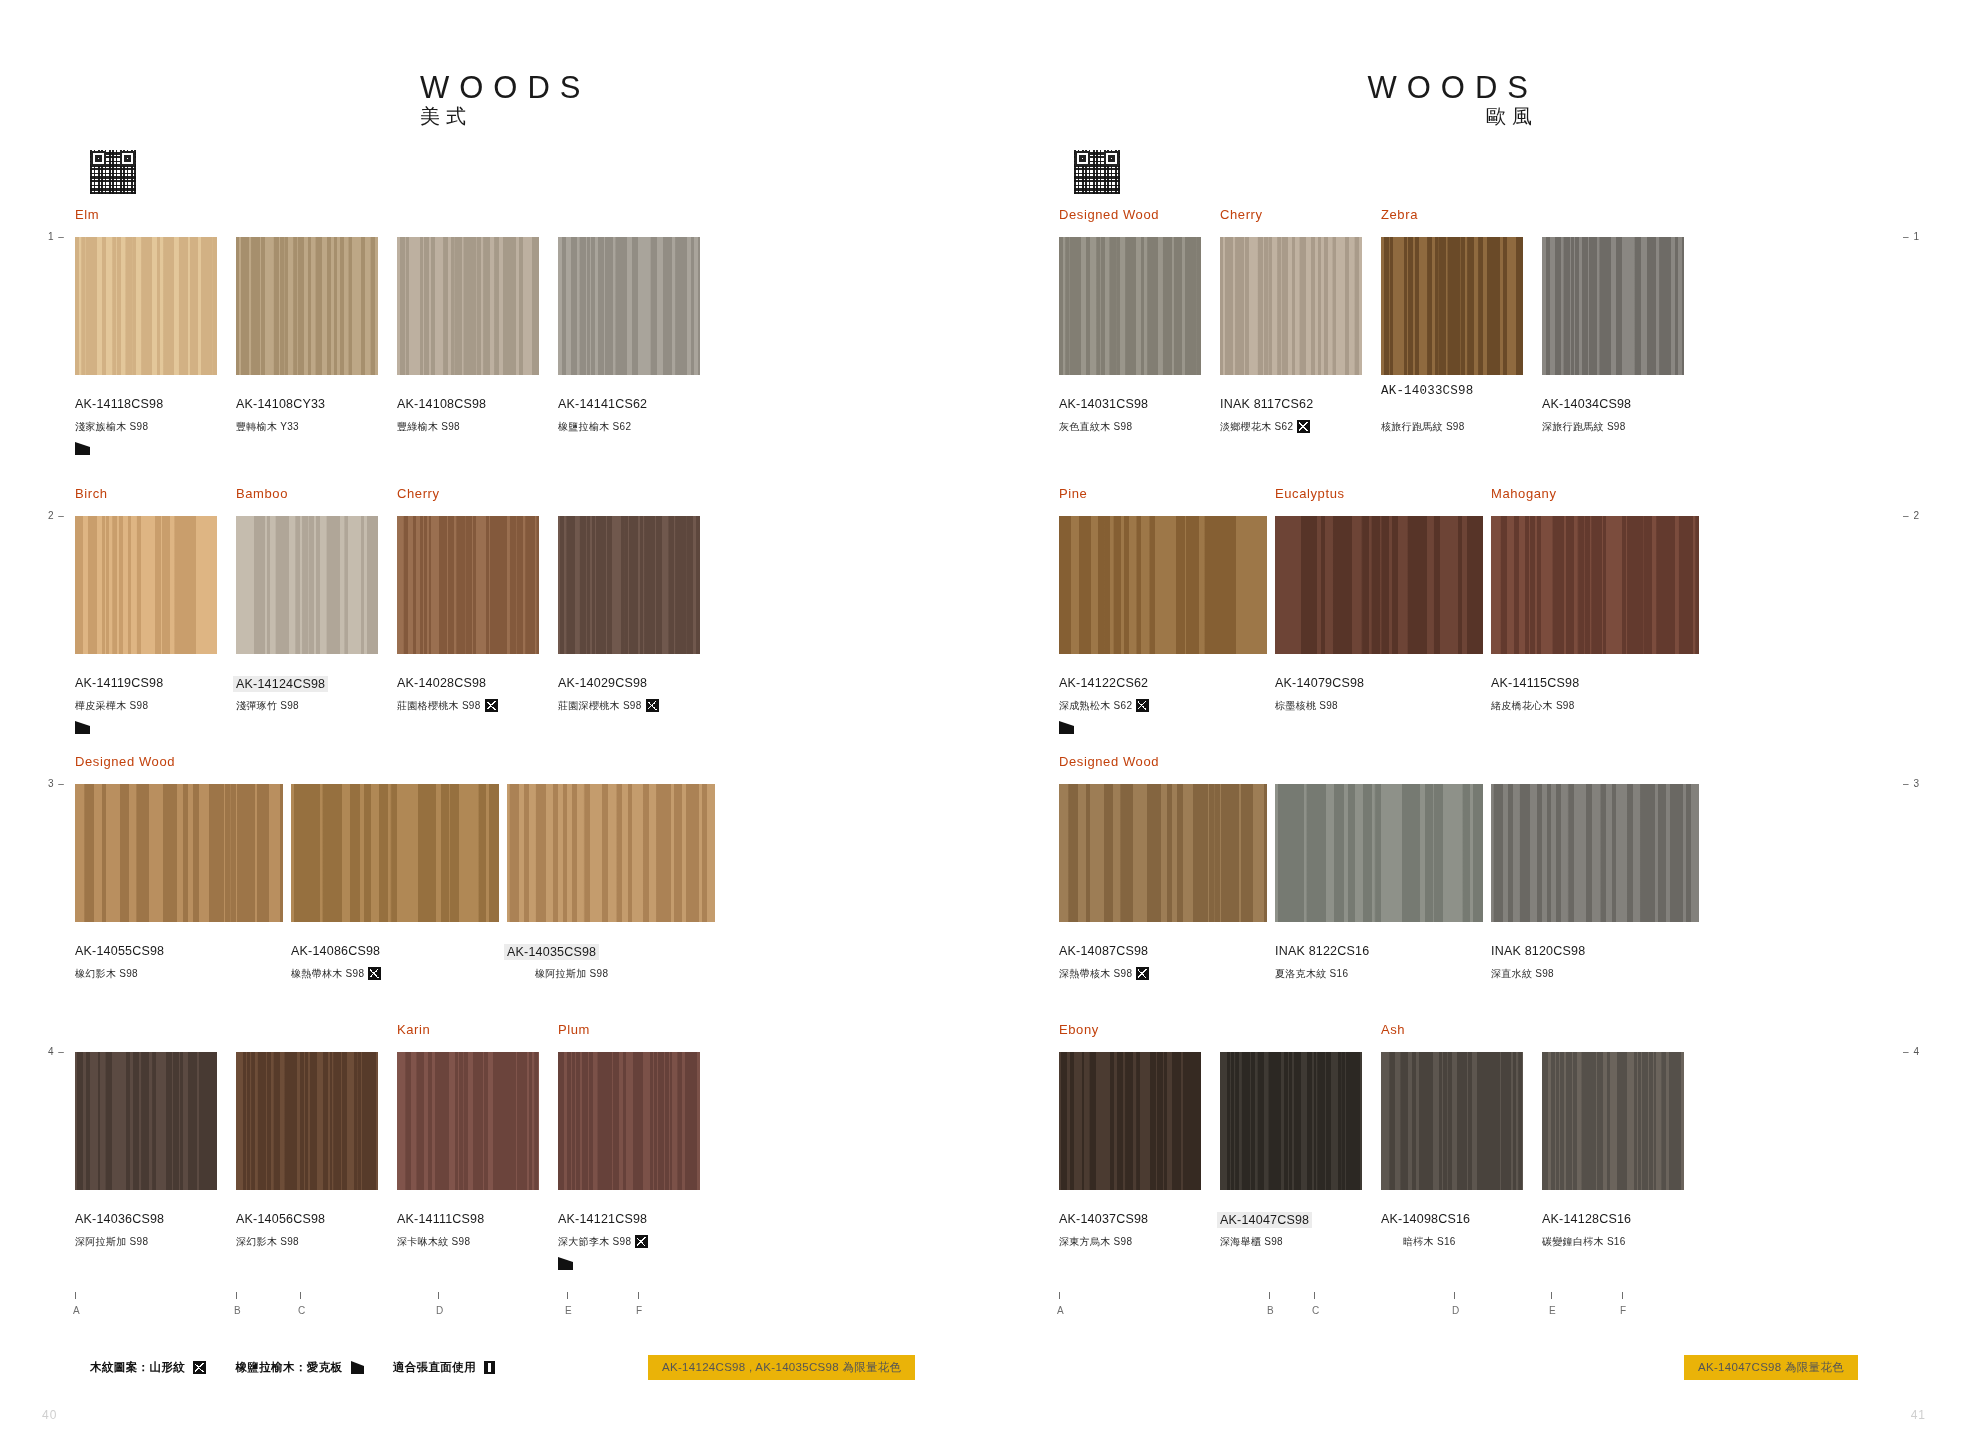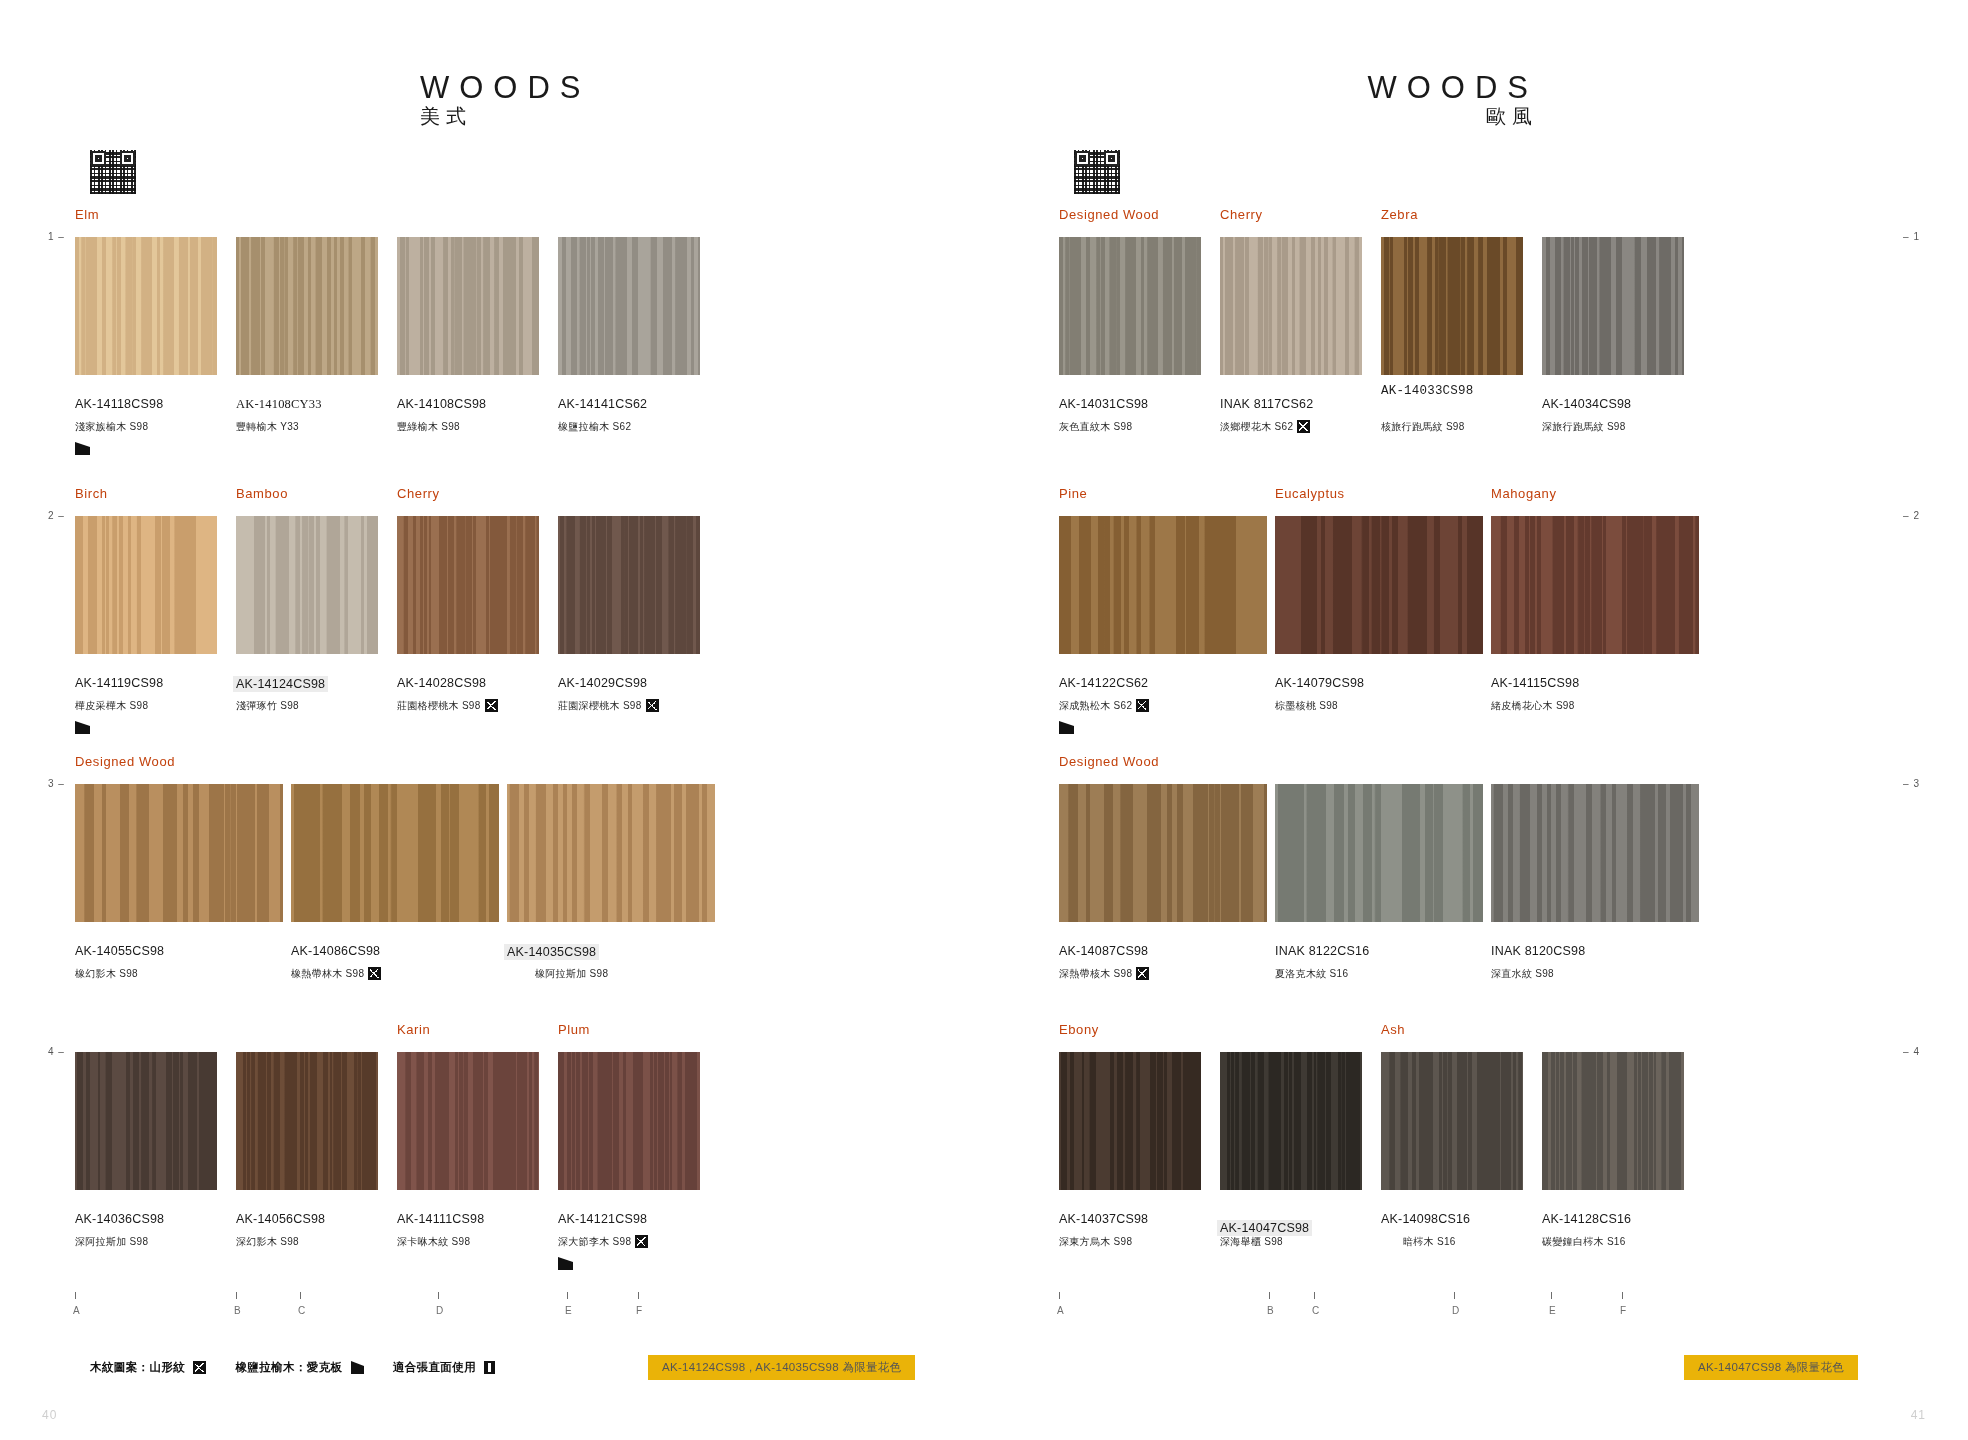--- a/index.html
+++ b/index.html
@@ -145,21 +145,21 @@
         <div class="group-name" style="left: 75px; top: 207px;">Elm</div>
         <div class="swatch" style="left: 75px; top: 237px; width: 142px; height: 138px;">
           <div class="grain" style="background: linear-gradient(90deg, rgb(210, 177, 132) 0%, rgb(210, 177, 132) 2.61%, rgb(227, 199, 154) 1.56%, rgb(227, 199, 154) 2.43%, rgb(227, 199, 154) 3.13%, rgb(227, 199, 154) 4.26%, rgb(210, 177, 132) 4.69%, rgb(210, 177, 132) 6.9%, rgb(227, 199, 154) 6.25%, rgb(227, 199, 154) 6.88%, rgb(210, 177, 132) 7.81%, rgb(210, 177, 132) 10.23%, rgb(210, 177, 132) 9.38%, rgb(210, 177, 132) 12.67%, rgb(227, 199, 154) 10.94%, rgb(227, 199, 154) 12.25%, rgb(210, 177, 132) 12.5%, rgb(210, 177, 132) 15.66%, rgb(227, 199, 154) 14.06%, rgb(227, 199, 154) 15.47%, rgb(227, 199, 154) 15.63%, rgb(227, 199, 154) 16.91%, rgb(227, 199, 154) 17.19%, rgb(227, 199, 154) 18.89%, rgb(210, 177, 132) 18.75%, rgb(210, 177, 132) 22.07%, rgb(227, 199, 154) 20.31%, rgb(227, 199, 154) 22.04%, rgb(227, 199, 154) 21.88%, rgb(227, 199, 154) 23.91%, rgb(227, 199, 154) 23.44%, rgb(227, 199, 154) 25.25%, rgb(227, 199, 154) 25%, rgb(227, 199, 154) 25.99%, rgb(210, 177, 132) 26.56%, rgb(210, 177, 132) 29.08%, rgb(227, 199, 154) 28.13%, rgb(227, 199, 154) 28.96%, rgb(210, 177, 132) 29.69%, rgb(210, 177, 132) 32.74%, rgb(227, 199, 154) 31.25%, rgb(227, 199, 154) 32.76%, rgb(227, 199, 154) 32.81%, rgb(227, 199, 154) 34.38%, rgb(227, 199, 154) 34.38%, rgb(227, 199, 154) 35.04%, rgb(210, 177, 132) 35.94%, rgb(210, 177, 132) 38.93%, rgb(210, 177, 132) 37.5%, rgb(210, 177, 132) 39.87%, rgb(227, 199, 154) 39.06%, rgb(227, 199, 154) 39.67%, rgb(210, 177, 132) 40.63%, rgb(210, 177, 132) 43.15%, rgb(227, 199, 154) 42.19%, rgb(227, 199, 154) 43.8%, rgb(227, 199, 154) 43.75%, rgb(227, 199, 154) 45%, rgb(227, 199, 154) 45.31%, rgb(227, 199, 154) 46.58%, rgb(210, 177, 132) 46.88%, rgb(210, 177, 132) 50.13%, rgb(227, 199, 154) 48.44%, rgb(227, 199, 154) 49.39%, rgb(210, 177, 132) 50%, rgb(210, 177, 132) 53.19%, rgb(210, 177, 132) 51.56%, rgb(210, 177, 132) 54.44%, rgb(227, 199, 154) 53.13%, rgb(227, 199, 154) 54%, rgb(227, 199, 154) 54.69%, rgb(227, 199, 154) 55.76%, rgb(227, 199, 154) 56.25%, rgb(227, 199, 154) 57.88%, rgb(210, 177, 132) 57.81%, rgb(210, 177, 132) 60.01%, rgb(227, 199, 154) 59.38%, rgb(227, 199, 154) 61.03%, rgb(227, 199, 154) 60.94%, rgb(227, 199, 154) 61.63%, rgb(210, 177, 132) 62.5%, rgb(210, 177, 132) 65.77%, rgb(210, 177, 132) 64.06%, rgb(210, 177, 132) 67.39%, rgb(227, 199, 154) 65.63%, rgb(227, 199, 154) 66.85%, rgb(210, 177, 132) 67.19%, rgb(210, 177, 132) 69.67%, rgb(227, 199, 154) 68.75%, rgb(227, 199, 154) 70.4%, rgb(227, 199, 154) 70.31%, rgb(227, 199, 154) 71.9%, rgb(227, 199, 154) 71.88%, rgb(227, 199, 154) 72.85%, rgb(210, 177, 132) 73.44%, rgb(210, 177, 132) 76.83%, rgb(210, 177, 132) 75%, rgb(210, 177, 132) 77.96%, rgb(210, 177, 132) 76.56%, rgb(210, 177, 132) 79.3%, rgb(227, 199, 154) 78.13%, rgb(227, 199, 154) 79.44%, rgb(227, 199, 154) 79.69%, rgb(227, 199, 154) 80.6%, rgb(210, 177, 132) 81.25%, rgb(210, 177, 132) 84.58%, rgb(210, 177, 132) 82.81%, rgb(210, 177, 132) 85%, rgb(210, 177, 132) 84.38%, rgb(210, 177, 132) 86.57%, rgb(227, 199, 154) 85.94%, rgb(227, 199, 154) 87.04%, rgb(227, 199, 154) 87.5%, rgb(227, 199, 154) 89.07%, rgb(210, 177, 132) 89.06%, rgb(210, 177, 132) 91.44%, rgb(210, 177, 132) 90.63%, rgb(210, 177, 132) 93.47%, rgb(227, 199, 154) 92.19%, rgb(227, 199, 154) 92.82%, rgb(210, 177, 132) 93.75%, rgb(210, 177, 132) 96.39%, rgb(227, 199, 154) 95.31%, rgb(227, 199, 154) 96.63%, rgb(210, 177, 132) 96.88%, rgb(210, 177, 132) 100.23%, rgb(227, 199, 154) 98.44%, rgb(227, 199, 154) 99.77%);"></div>
         </div>
         <div class="code" style="left: 75px; top: 397px;">AK-14118CS98</div>
         <div class="cn" style="left: 75px; top: 420px;">淺家族榆木 S98</div>
         <div class="badge-block" style="left: 75px; top: 442px;"></div>
         <div class="swatch" style="left: 236px; top: 237px; width: 142px; height: 138px;">
           <div class="grain" style="background: linear-gradient(90deg, rgb(166, 143, 109) 0%, rgb(166, 143, 109) 2.24%, rgb(189, 167, 134) 1.56%, rgb(189, 167, 134) 3.39%, rgb(166, 143, 109) 3.13%, rgb(166, 143, 109) 6.49%, rgb(166, 143, 109) 4.69%, rgb(166, 143, 109) 7.75%, rgb(166, 143, 109) 6.25%, rgb(166, 143, 109) 9.18%, rgb(189, 167, 134) 7.81%, rgb(189, 167, 134) 9.89%, rgb(189, 167, 134) 9.38%, rgb(189, 167, 134) 10.45%, rgb(166, 143, 109) 10.94%, rgb(166, 143, 109) 13.49%, rgb(166, 143, 109) 12.5%, rgb(166, 143, 109) 15%, rgb(166, 143, 109) 14.06%, rgb(166, 143, 109) 17.11%, rgb(189, 167, 134) 15.63%, rgb(189, 167, 134) 17.47%, rgb(166, 143, 109) 17.19%, rgb(166, 143, 109) 20.18%, rgb(189, 167, 134) 18.75%, rgb(189, 167, 134) 20.5%, rgb(189, 167, 134) 20.31%, rgb(189, 167, 134) 22.31%, rgb(189, 167, 134) 21.88%, rgb(189, 167, 134) 23.8%, rgb(189, 167, 134) 23.44%, rgb(189, 167, 134) 24.58%, rgb(189, 167, 134) 25%, rgb(189, 167, 134) 26.37%, rgb(166, 143, 109) 26.56%, rgb(166, 143, 109) 29.82%, rgb(166, 143, 109) 28.13%, rgb(166, 143, 109) 30.52%, rgb(189, 167, 134) 29.69%, rgb(189, 167, 134) 30.8%, rgb(166, 143, 109) 31.25%, rgb(166, 143, 109) 33.81%, rgb(189, 167, 134) 32.81%, rgb(189, 167, 134) 33.89%, rgb(166, 143, 109) 34.38%, rgb(166, 143, 109) 36.79%, rgb(189, 167, 134) 35.94%, rgb(189, 167, 134) 36.94%, rgb(189, 167, 134) 37.5%, rgb(189, 167, 134) 38.65%, rgb(189, 167, 134) 39.06%, rgb(189, 167, 134) 39.89%, rgb(166, 143, 109) 40.63%, rgb(166, 143, 109) 43.18%, rgb(189, 167, 134) 42.19%, rgb(189, 167, 134) 43.18%, rgb(166, 143, 109) 43.75%, rgb(166, 143, 109) 46.87%, rgb(166, 143, 109) 45.31%, rgb(166, 143, 109) 48.09%, rgb(189, 167, 134) 46.88%, rgb(189, 167, 134) 48.63%, rgb(189, 167, 134) 48.44%, rgb(189, 167, 134) 50.5%, rgb(166, 143, 109) 50%, rgb(166, 143, 109) 52.83%, rgb(189, 167, 134) 51.56%, rgb(189, 167, 134) 53.37%, rgb(189, 167, 134) 53.13%, rgb(189, 167, 134) 54.75%, rgb(189, 167, 134) 54.69%, rgb(189, 167, 134) 55.78%, rgb(166, 143, 109) 56.25%, rgb(166, 143, 109) 58.57%, rgb(166, 143, 109) 57.81%, rgb(166, 143, 109) 60.78%, rgb(189, 167, 134) 59.38%, rgb(189, 167, 134) 60.9%, rgb(189, 167, 134) 60.94%, rgb(189, 167, 134) 62.6%, rgb(189, 167, 134) 62.5%, rgb(189, 167, 134) 64.16%, rgb(166, 143, 109) 64.06%, rgb(166, 143, 109) 66.56%, rgb(189, 167, 134) 65.63%, rgb(189, 167, 134) 66.62%, rgb(189, 167, 134) 67.19%, rgb(189, 167, 134) 68.86%, rgb(166, 143, 109) 68.75%, rgb(166, 143, 109) 71.12%, rgb(189, 167, 134) 70.31%, rgb(189, 167, 134) 71.81%, rgb(189, 167, 134) 71.88%, rgb(189, 167, 134) 73.23%, rgb(166, 143, 109) 73.44%, rgb(166, 143, 109) 75.76%, rgb(189, 167, 134) 75%, rgb(189, 167, 134) 76.52%, rgb(189, 167, 134) 76.56%, rgb(189, 167, 134) 78.46%, rgb(189, 167, 134) 78.13%, rgb(189, 167, 134) 78.83%, rgb(166, 143, 109) 79.69%, rgb(166, 143, 109) 81.92%, rgb(189, 167, 134) 81.25%, rgb(189, 167, 134) 82.9%, rgb(189, 167, 134) 82.81%, rgb(189, 167, 134) 84.31%, rgb(189, 167, 134) 84.38%, rgb(189, 167, 134) 86.39%, rgb(189, 167, 134) 85.94%, rgb(189, 167, 134) 87.73%, rgb(166, 143, 109) 87.5%, rgb(166, 143, 109) 90.56%, rgb(189, 167, 134) 89.06%, rgb(189, 167, 134) 91.08%, rgb(189, 167, 134) 90.63%, rgb(189, 167, 134) 91.3%, rgb(189, 167, 134) 92.19%, rgb(189, 167, 134) 93.14%, rgb(189, 167, 134) 93.75%, rgb(189, 167, 134) 94.36%, rgb(166, 143, 109) 95.31%, rgb(166, 143, 109) 97.59%, rgb(189, 167, 134) 96.88%, rgb(189, 167, 134) 98.84%, rgb(189, 167, 134) 98.44%, rgb(189, 167, 134) 100.21%);"></div>
         </div>
-        <div class="code" style="left: 236px; top: 397px; font-family: Liberation Serif, serif;">AK-14108CY33</div>
+        <div class="code" style="left: 236px; top: 397px;">AK-14108CY33</div>
         <div class="cn" style="left: 236px; top: 420px;">豐轉榆木 Y33</div>
         <div class="swatch" style="left: 397px; top: 237px; width: 142px; height: 138px;">
           <div class="grain" style="background: linear-gradient(90deg, rgb(189, 176, 160) 0%, rgb(189, 176, 160) 1.87%, rgb(166, 154, 137) 1.56%, rgb(166, 154, 137) 4.35%, rgb(166, 154, 137) 3.13%, rgb(166, 154, 137) 5.92%, rgb(189, 176, 160) 4.69%, rgb(189, 176, 160) 5.79%, rgb(166, 154, 137) 6.25%, rgb(166, 154, 137) 8.68%, rgb(189, 176, 160) 7.81%, rgb(189, 176, 160) 9.55%, rgb(189, 176, 160) 9.38%, rgb(189, 176, 160) 11.03%, rgb(189, 176, 160) 10.94%, rgb(189, 176, 160) 11.92%, rgb(189, 176, 160) 12.5%, rgb(189, 176, 160) 14.35%, rgb(189, 176, 160) 14.06%, rgb(189, 176, 160) 15.95%, rgb(166, 154, 137) 15.63%, rgb(166, 154, 137) 18.04%, rgb(189, 176, 160) 17.19%, rgb(189, 176, 160) 18.67%, rgb(166, 154, 137) 18.75%, rgb(166, 154, 137) 21.72%, rgb(166, 154, 137) 20.31%, rgb(166, 154, 137) 22.59%, rgb(189, 176, 160) 21.88%, rgb(189, 176, 160) 23.68%, rgb(166, 154, 137) 23.44%, rgb(166, 154, 137) 26.71%, rgb(189, 176, 160) 25%, rgb(189, 176, 160) 26.74%, rgb(189, 176, 160) 26.56%, rgb(189, 176, 160) 27.76%, rgb(189, 176, 160) 28.13%, rgb(189, 176, 160) 29.28%, rgb(189, 176, 160) 29.69%, rgb(189, 176, 160) 31.67%, rgb(189, 176, 160) 31.25%, rgb(189, 176, 160) 32.06%, rgb(166, 154, 137) 32.81%, rgb(166, 154, 137) 36.2%, rgb(189, 176, 160) 34.38%, rgb(189, 176, 160) 35.73%, rgb(189, 176, 160) 35.94%, rgb(189, 176, 160) 37.75%, rgb(166, 154, 137) 37.5%, rgb(166, 154, 137) 40.23%, rgb(189, 176, 160) 39.06%, rgb(189, 176, 160) 40.1%, rgb(166, 154, 137) 40.63%, rgb(166, 154, 137) 43.21%, rgb(166, 154, 137) 42.19%, rgb(166, 154, 137) 45.35%, rgb(166, 154, 137) 43.75%, rgb(166, 154, 137) 45.94%, rgb(189, 176, 160) 45.31%, rgb(189, 176, 160) 46.79%, rgb(166, 154, 137) 46.88%, rgb(166, 154, 137) 49.92%, rgb(166, 154, 137) 48.44%, rgb(166, 154, 137) 51.62%, rgb(166, 154, 137) 50%, rgb(166, 154, 137) 52.47%, rgb(189, 176, 160) 51.56%, rgb(189, 176, 160) 52.3%, rgb(166, 154, 137) 53.13%, rgb(166, 154, 137) 55.5%, rgb(189, 176, 160) 54.69%, rgb(189, 176, 160) 55.81%, rgb(166, 154, 137) 56.25%, rgb(166, 154, 137) 59.26%, rgb(189, 176, 160) 57.81%, rgb(189, 176, 160) 58.76%, rgb(189, 176, 160) 59.38%, rgb(189, 176, 160) 60.77%, rgb(166, 154, 137) 60.94%, rgb(166, 154, 137) 63.57%, rgb(166, 154, 137) 62.5%, rgb(166, 154, 137) 65.35%, rgb(189, 176, 160) 64.06%, rgb(189, 176, 160) 65.73%, rgb(189, 176, 160) 65.63%, rgb(189, 176, 160) 66.4%, rgb(189, 176, 160) 67.19%, rgb(189, 176, 160) 68.05%, rgb(166, 154, 137) 68.75%, rgb(166, 154, 137) 71.84%, rgb(189, 176, 160) 70.31%, rgb(189, 176, 160) 71.71%, rgb(189, 176, 160) 71.88%, rgb(189, 176, 160) 73.62%, rgb(189, 176, 160) 73.44%, rgb(189, 176, 160) 74.69%, rgb(166, 154, 137) 75%, rgb(166, 154, 137) 77.87%, rgb(189, 176, 160) 76.56%, rgb(189, 176, 160) 77.62%, rgb(166, 154, 137) 78.13%, rgb(166, 154, 137) 81.02%, rgb(189, 176, 160) 79.69%, rgb(189, 176, 160) 80.45%, rgb(166, 154, 137) 81.25%, rgb(166, 154, 137) 84.03%, rgb(189, 176, 160) 82.81%, rgb(189, 176, 160) 83.62%, rgb(189, 176, 160) 84.38%, rgb(189, 176, 160) 86.21%, rgb(166, 154, 137) 85.94%, rgb(166, 154, 137) 88.41%, rgb(189, 176, 160) 87.5%, rgb(189, 176, 160) 89.25%, rgb(189, 176, 160) 89.06%, rgb(189, 176, 160) 90.72%, rgb(189, 176, 160) 90.63%, rgb(189, 176, 160) 91.93%, rgb(189, 176, 160) 92.19%, rgb(189, 176, 160) 93.46%, rgb(189, 176, 160) 93.75%, rgb(189, 176, 160) 95.14%, rgb(166, 154, 137) 95.31%, rgb(166, 154, 137) 98.56%, rgb(166, 154, 137) 96.88%, rgb(166, 154, 137) 100.24%, rgb(166, 154, 137) 98.44%, rgb(166, 154, 137) 100.64%);"></div>
         </div>
         <div class="code" style="left: 397px; top: 397px;">AK-14108CS98</div>
         <div class="cn" style="left: 397px; top: 420px;">豐綠榆木 S98</div>
         <div class="swatch" style="left: 558px; top: 237px; width: 142px; height: 138px;">
           <div class="grain" style="background: linear-gradient(90deg, rgb(169, 164, 155) 0%, rgb(169, 164, 155) 1.49%, rgb(169, 164, 155) 1.56%, rgb(169, 164, 155) 2.5%, rgb(146, 141, 132) 3.13%, rgb(146, 141, 132) 5.34%, rgb(169, 164, 155) 4.69%, rgb(169, 164, 155) 6.64%, rgb(169, 164, 155) 6.25%, rgb(169, 164, 155) 8.19%, rgb(169, 164, 155) 7.81%, rgb(169, 164, 155) 9.21%, rgb(146, 141, 132) 9.38%, rgb(146, 141, 132) 11.61%, rgb(146, 141, 132) 10.94%, rgb(146, 141, 132) 13.16%, rgb(169, 164, 155) 12.5%, rgb(169, 164, 155) 13.69%, rgb(169, 164, 155) 14.06%, rgb(169, 164, 155) 14.8%, rgb(146, 141, 132) 15.63%, rgb(146, 141, 132) 18.6%, rgb(146, 141, 132) 17.19%, rgb(146, 141, 132) 19.95%, rgb(169, 164, 155) 18.75%, rgb(169, 164, 155) 20.15%, rgb(146, 141, 132) 20.31%, rgb(146, 141, 132) 22.86%, rgb(169, 164, 155) 21.88%, rgb(169, 164, 155) 23.57%, rgb(146, 141, 132) 23.44%, rgb(146, 141, 132) 26.04%, rgb(169, 164, 155) 25%, rgb(169, 164, 155) 27.12%, rgb(169, 164, 155) 26.56%, rgb(169, 164, 155) 28.5%, rgb(146, 141, 132) 28.13%, rgb(146, 141, 132) 30.84%, rgb(146, 141, 132) 29.69%, rgb(146, 141, 132) 32.54%, rgb(169, 164, 155) 31.25%, rgb(169, 164, 155) 33.11%, rgb(146, 141, 132) 32.81%, rgb(146, 141, 132) 35.71%, rgb(146, 141, 132) 34.38%, rgb(146, 141, 132) 37.48%, rgb(146, 141, 132) 35.94%, rgb(146, 141, 132) 38.57%, rgb(169, 164, 155) 37.5%, rgb(169, 164, 155) 39.01%, rgb(169, 164, 155) 39.06%, rgb(169, 164, 155) 40.32%, rgb(146, 141, 132) 40.63%, rgb(146, 141, 132) 43.24%, rgb(146, 141, 132) 42.19%, rgb(146, 141, 132) 44.72%, rgb(169, 164, 155) 43.75%, rgb(169, 164, 155) 45.01%, rgb(146, 141, 132) 45.31%, rgb(146, 141, 132) 48.3%, rgb(169, 164, 155) 46.88%, rgb(169, 164, 155) 48.41%, rgb(169, 164, 155) 48.44%, rgb(169, 164, 155) 49.94%, rgb(169, 164, 155) 50%, rgb(169, 164, 155) 52.11%, rgb(146, 141, 132) 51.56%, rgb(146, 141, 132) 54.03%, rgb(146, 141, 132) 53.13%, rgb(146, 141, 132) 56.26%, rgb(169, 164, 155) 54.69%, rgb(169, 164, 155) 55.83%, rgb(169, 164, 155) 56.25%, rgb(169, 164, 155) 57.15%, rgb(169, 164, 155) 57.81%, rgb(169, 164, 155) 59.53%, rgb(169, 164, 155) 59.38%, rgb(169, 164, 155) 60.64%, rgb(169, 164, 155) 60.94%, rgb(169, 164, 155) 61.75%, rgb(169, 164, 155) 62.5%, rgb(169, 164, 155) 63.74%, rgb(169, 164, 155) 64.06%, rgb(169, 164, 155) 64.89%, rgb(146, 141, 132) 65.63%, rgb(146, 141, 132) 68.98%, rgb(146, 141, 132) 67.19%, rgb(146, 141, 132) 70.04%, rgb(169, 164, 155) 68.75%, rgb(169, 164, 155) 69.76%, rgb(169, 164, 155) 70.31%, rgb(169, 164, 155) 71.62%, rgb(169, 164, 155) 71.88%, rgb(169, 164, 155) 74%, rgb(146, 141, 132) 73.44%, rgb(146, 141, 132) 76.41%, rgb(169, 164, 155) 75%, rgb(169, 164, 155) 76.43%, rgb(146, 141, 132) 76.56%, rgb(146, 141, 132) 79.58%, rgb(146, 141, 132) 78.13%, rgb(146, 141, 132) 80.42%, rgb(169, 164, 155) 79.69%, rgb(169, 164, 155) 81.78%, rgb(169, 164, 155) 81.25%, rgb(169, 164, 155) 82.36%, rgb(146, 141, 132) 82.81%, rgb(146, 141, 132) 85.73%, rgb(169, 164, 155) 84.38%, rgb(169, 164, 155) 86.03%, rgb(146, 141, 132) 85.94%, rgb(146, 141, 132) 89.1%, rgb(146, 141, 132) 87.5%, rgb(146, 141, 132) 90.73%, rgb(169, 164, 155) 89.06%, rgb(169, 164, 155) 90.35%, rgb(169, 164, 155) 90.63%, rgb(169, 164, 155) 92.57%, rgb(169, 164, 155) 92.19%, rgb(169, 164, 155) 93.78%, rgb(146, 141, 132) 93.75%, rgb(146, 141, 132) 95.92%, rgb(169, 164, 155) 95.31%, rgb(169, 164, 155) 96.72%, rgb(169, 164, 155) 96.88%, rgb(169, 164, 155) 98.85%, rgb(146, 141, 132) 98.44%, rgb(146, 141, 132) 101.08%);"></div>
         </div>
         <div class="code" style="left: 558px; top: 397px;">AK-14141CS62</div>
@@ -334,21 +334,21 @@
         <div class="group-name" style="left: 75px; top: 1022px;">Ebony</div>
         <div class="group-name" style="left: 397px; top: 1022px;">Ash</div>
         <div class="swatch" style="left: 75px; top: 1052px; width: 142px; height: 138px;">
           <div class="grain" style="background: linear-gradient(90deg, rgb(75, 59, 49) 0%, rgb(75, 59, 49) 1.36%, rgb(54, 42, 34) 1.56%, rgb(54, 42, 34) 4.41%, rgb(54, 42, 34) 3.13%, rgb(54, 42, 34) 5.71%, rgb(75, 59, 49) 4.69%, rgb(75, 59, 49) 6.54%, rgb(75, 59, 49) 6.25%, rgb(75, 59, 49) 7.8%, rgb(54, 42, 34) 7.81%, rgb(54, 42, 34) 10.54%, rgb(75, 59, 49) 9.38%, rgb(75, 59, 49) 10.16%, rgb(75, 59, 49) 10.94%, rgb(75, 59, 49) 11.88%, rgb(75, 59, 49) 12.5%, rgb(75, 59, 49) 14.6%, rgb(75, 59, 49) 14.06%, rgb(75, 59, 49) 16.18%, rgb(54, 42, 34) 15.63%, rgb(54, 42, 34) 17.82%, rgb(75, 59, 49) 17.19%, rgb(75, 59, 49) 19.03%, rgb(75, 59, 49) 18.75%, rgb(75, 59, 49) 20.18%, rgb(75, 59, 49) 20.31%, rgb(75, 59, 49) 21.19%, rgb(54, 42, 34) 21.88%, rgb(54, 42, 34) 25.02%, rgb(54, 42, 34) 23.44%, rgb(54, 42, 34) 26.11%, rgb(75, 59, 49) 25%, rgb(75, 59, 49) 25.95%, rgb(75, 59, 49) 26.56%, rgb(75, 59, 49) 28.12%, rgb(75, 59, 49) 28.13%, rgb(75, 59, 49) 29.54%, rgb(75, 59, 49) 29.69%, rgb(75, 59, 49) 30.47%, rgb(75, 59, 49) 31.25%, rgb(75, 59, 49) 32.3%, rgb(75, 59, 49) 32.81%, rgb(75, 59, 49) 34.45%, rgb(75, 59, 49) 34.38%, rgb(75, 59, 49) 35.92%, rgb(54, 42, 34) 35.94%, rgb(54, 42, 34) 38.73%, rgb(75, 59, 49) 37.5%, rgb(75, 59, 49) 39.2%, rgb(75, 59, 49) 39.06%, rgb(75, 59, 49) 40.67%, rgb(54, 42, 34) 40.63%, rgb(54, 42, 34) 42.98%, rgb(54, 42, 34) 42.19%, rgb(54, 42, 34) 44.94%, rgb(75, 59, 49) 43.75%, rgb(75, 59, 49) 45.87%, rgb(75, 59, 49) 45.31%, rgb(75, 59, 49) 46.21%, rgb(54, 42, 34) 46.88%, rgb(54, 42, 34) 50.07%, rgb(75, 59, 49) 48.44%, rgb(75, 59, 49) 49.9%, rgb(54, 42, 34) 50%, rgb(54, 42, 34) 52.39%, rgb(75, 59, 49) 51.56%, rgb(75, 59, 49) 52.92%, rgb(75, 59, 49) 53.13%, rgb(75, 59, 49) 53.92%, rgb(54, 42, 34) 54.69%, rgb(54, 42, 34) 57.09%, rgb(75, 59, 49) 56.25%, rgb(75, 59, 49) 57.49%, rgb(75, 59, 49) 57.81%, rgb(75, 59, 49) 59.11%, rgb(75, 59, 49) 59.38%, rgb(75, 59, 49) 61.47%, rgb(75, 59, 49) 60.94%, rgb(75, 59, 49) 62.12%, rgb(75, 59, 49) 62.5%, rgb(75, 59, 49) 63.82%, rgb(54, 42, 34) 64.06%, rgb(54, 42, 34) 66.69%, rgb(54, 42, 34) 65.63%, rgb(54, 42, 34) 68%, rgb(75, 59, 49) 67.19%, rgb(75, 59, 49) 69.22%, rgb(54, 42, 34) 68.75%, rgb(54, 42, 34) 71.14%, rgb(54, 42, 34) 70.31%, rgb(54, 42, 34) 73.47%, rgb(75, 59, 49) 71.88%, rgb(75, 59, 49) 73.68%, rgb(54, 42, 34) 73.44%, rgb(54, 42, 34) 75.96%, rgb(75, 59, 49) 75%, rgb(75, 59, 49) 76.92%, rgb(75, 59, 49) 76.56%, rgb(75, 59, 49) 78.38%, rgb(75, 59, 49) 78.13%, rgb(75, 59, 49) 79.53%, rgb(54, 42, 34) 79.69%, rgb(54, 42, 34) 82.31%, rgb(54, 42, 34) 81.25%, rgb(54, 42, 34) 84.46%, rgb(54, 42, 34) 82.81%, rgb(54, 42, 34) 85.82%, rgb(75, 59, 49) 84.38%, rgb(75, 59, 49) 85.2%, rgb(75, 59, 49) 85.94%, rgb(75, 59, 49) 87.5%, rgb(54, 42, 34) 87.5%, rgb(54, 42, 34) 90.4%, rgb(54, 42, 34) 89.06%, rgb(54, 42, 34) 92.36%, rgb(75, 59, 49) 90.63%, rgb(75, 59, 49) 91.48%, rgb(54, 42, 34) 92.19%, rgb(54, 42, 34) 94.42%, rgb(54, 42, 34) 93.75%, rgb(54, 42, 34) 96.56%, rgb(54, 42, 34) 95.31%, rgb(54, 42, 34) 97.54%, rgb(54, 42, 34) 96.88%, rgb(54, 42, 34) 99.05%, rgb(54, 42, 34) 98.44%, rgb(54, 42, 34) 101.77%);"></div>
         </div>
         <div class="code" style="left: 75px; top: 1212px;">AK-14037CS98</div>
         <div class="cn" style="left: 75px; top: 1235px;">深東方烏木 S98</div>
         <div class="swatch" style="left: 236px; top: 1052px; width: 142px; height: 138px;">
           <div class="grain" style="background: linear-gradient(90deg, rgb(63, 58, 52) 0%, rgb(63, 58, 52) 0.99%, rgb(63, 58, 52) 1.56%, rgb(63, 58, 52) 2.57%, rgb(63, 58, 52) 3.13%, rgb(63, 58, 52) 5.13%, rgb(44, 40, 35) 4.69%, rgb(44, 40, 35) 7.39%, rgb(63, 58, 52) 6.25%, rgb(63, 58, 52) 7.3%, rgb(44, 40, 35) 7.81%, rgb(44, 40, 35) 10.2%, rgb(63, 58, 52) 9.38%, rgb(63, 58, 52) 10.74%, rgb(44, 40, 35) 10.94%, rgb(44, 40, 35) 13.12%, rgb(63, 58, 52) 12.5%, rgb(63, 58, 52) 13.94%, rgb(63, 58, 52) 14.06%, rgb(63, 58, 52) 15.03%, rgb(44, 40, 35) 15.63%, rgb(44, 40, 35) 18.38%, rgb(44, 40, 35) 17.19%, rgb(44, 40, 35) 20.32%, rgb(44, 40, 35) 18.75%, rgb(44, 40, 35) 21.4%, rgb(63, 58, 52) 20.31%, rgb(63, 58, 52) 21.46%, rgb(44, 40, 35) 21.88%, rgb(44, 40, 35) 24.9%, rgb(63, 58, 52) 23.44%, rgb(63, 58, 52) 25.44%, rgb(63, 58, 52) 25%, rgb(63, 58, 52) 26.33%, rgb(44, 40, 35) 26.56%, rgb(44, 40, 35) 28.86%, rgb(44, 40, 35) 28.13%, rgb(44, 40, 35) 31.1%, rgb(63, 58, 52) 29.69%, rgb(63, 58, 52) 31.34%, rgb(63, 58, 52) 31.25%, rgb(63, 58, 52) 33.35%, rgb(63, 58, 52) 32.81%, rgb(63, 58, 52) 33.96%, rgb(44, 40, 35) 34.38%, rgb(44, 40, 35) 37.67%, rgb(63, 58, 52) 35.94%, rgb(63, 58, 52) 36.75%, rgb(44, 40, 35) 37.5%, rgb(44, 40, 35) 40.78%, rgb(63, 58, 52) 39.06%, rgb(63, 58, 52) 40.88%, rgb(44, 40, 35) 40.63%, rgb(44, 40, 35) 43.01%, rgb(63, 58, 52) 42.19%, rgb(63, 58, 52) 44.32%, rgb(63, 58, 52) 43.75%, rgb(63, 58, 52) 44.94%, rgb(44, 40, 35) 45.31%, rgb(44, 40, 35) 47.72%, rgb(63, 58, 52) 46.88%, rgb(63, 58, 52) 48.56%, rgb(44, 40, 35) 48.44%, rgb(44, 40, 35) 51.02%, rgb(63, 58, 52) 50%, rgb(63, 58, 52) 52.03%, rgb(44, 40, 35) 51.56%, rgb(44, 40, 35) 54.65%, rgb(63, 58, 52) 53.13%, rgb(63, 58, 52) 54.67%, rgb(44, 40, 35) 54.69%, rgb(44, 40, 35) 57.11%, rgb(63, 58, 52) 56.25%, rgb(63, 58, 52) 58.18%, rgb(63, 58, 52) 57.81%, rgb(63, 58, 52) 59.88%, rgb(63, 58, 52) 59.38%, rgb(63, 58, 52) 61.33%, rgb(44, 40, 35) 60.94%, rgb(44, 40, 35) 63.1%, rgb(44, 40, 35) 62.5%, rgb(44, 40, 35) 65%, rgb(63, 58, 52) 64.06%, rgb(63, 58, 52) 65.86%, rgb(44, 40, 35) 65.63%, rgb(44, 40, 35) 67.77%, rgb(63, 58, 52) 67.19%, rgb(63, 58, 52) 68.41%, rgb(44, 40, 35) 68.75%, rgb(44, 40, 35) 71.85%, rgb(44, 40, 35) 70.31%, rgb(44, 40, 35) 73.38%, rgb(44, 40, 35) 71.88%, rgb(44, 40, 35) 74.06%, rgb(63, 58, 52) 73.44%, rgb(63, 58, 52) 74.89%, rgb(44, 40, 35) 75%, rgb(44, 40, 35) 78.28%, rgb(63, 58, 52) 76.56%, rgb(63, 58, 52) 77.54%, rgb(63, 58, 52) 78.13%, rgb(63, 58, 52) 78.93%, rgb(63, 58, 52) 79.69%, rgb(63, 58, 52) 80.84%, rgb(63, 58, 52) 81.25%, rgb(63, 58, 52) 82.79%, rgb(44, 40, 35) 82.81%, rgb(44, 40, 35) 85.14%, rgb(63, 58, 52) 84.38%, rgb(63, 58, 52) 85.02%, rgb(44, 40, 35) 85.94%, rgb(44, 40, 35) 88.19%, rgb(63, 58, 52) 87.5%, rgb(63, 58, 52) 89.08%, rgb(44, 40, 35) 89.06%, rgb(44, 40, 35) 92%, rgb(63, 58, 52) 90.63%, rgb(63, 58, 52) 92.11%, rgb(44, 40, 35) 92.19%, rgb(44, 40, 35) 94.74%, rgb(63, 58, 52) 93.75%, rgb(63, 58, 52) 94.54%, rgb(44, 40, 35) 95.31%, rgb(44, 40, 35) 98.51%, rgb(63, 58, 52) 96.88%, rgb(63, 58, 52) 97.66%, rgb(63, 58, 52) 98.44%, rgb(63, 58, 52) 99.41%);"></div>
         </div>
-        <div class="code hl" style="left: 236px; top: 1212px; margin-top: 8px;">AK-14047CS98</div>
+        <div class="code hl" style="left: 236px; top: 1212px;">AK-14047CS98</div>
         <div class="cn" style="left: 236px; top: 1235px;">深海舉櫃 S98</div>
         <div class="swatch" style="left: 397px; top: 1052px; width: 142px; height: 138px;">
           <div class="grain" style="background: linear-gradient(90deg, rgb(93, 86, 79) 0%, rgb(93, 86, 79) 0.62%, rgb(93, 86, 79) 1.56%, rgb(93, 86, 79) 3.52%, rgb(93, 86, 79) 3.13%, rgb(93, 86, 79) 4.56%, rgb(93, 86, 79) 4.69%, rgb(93, 86, 79) 5.43%, rgb(73, 67, 61) 6.25%, rgb(73, 67, 61) 9.6%, rgb(93, 86, 79) 7.81%, rgb(93, 86, 79) 9.86%, rgb(93, 86, 79) 9.38%, rgb(93, 86, 79) 11.33%, rgb(93, 86, 79) 10.94%, rgb(93, 86, 79) 11.55%, rgb(93, 86, 79) 12.5%, rgb(93, 86, 79) 13.29%, rgb(73, 67, 61) 14.06%, rgb(73, 67, 61) 16.67%, rgb(73, 67, 61) 15.63%, rgb(73, 67, 61) 18.94%, rgb(93, 86, 79) 17.19%, rgb(93, 86, 79) 18.81%, rgb(93, 86, 79) 18.75%, rgb(93, 86, 79) 19.83%, rgb(93, 86, 79) 20.31%, rgb(93, 86, 79) 21.74%, rgb(73, 67, 61) 21.88%, rgb(73, 67, 61) 24.79%, rgb(93, 86, 79) 23.44%, rgb(93, 86, 79) 24.77%, rgb(93, 86, 79) 25%, rgb(93, 86, 79) 26.7%, rgb(73, 67, 61) 26.56%, rgb(73, 67, 61) 29.6%, rgb(93, 86, 79) 28.13%, rgb(93, 86, 79) 29.86%, rgb(73, 67, 61) 29.69%, rgb(73, 67, 61) 32.21%, rgb(73, 67, 61) 31.25%, rgb(73, 67, 61) 34.4%, rgb(93, 86, 79) 32.81%, rgb(93, 86, 79) 33.47%, rgb(73, 67, 61) 34.38%, rgb(73, 67, 61) 36.61%, rgb(93, 86, 79) 35.94%, rgb(93, 86, 79) 37.56%, rgb(93, 86, 79) 37.5%, rgb(93, 86, 79) 39.56%, rgb(93, 86, 79) 39.06%, rgb(93, 86, 79) 41.09%, rgb(73, 67, 61) 40.63%, rgb(73, 67, 61) 43.05%, rgb(93, 86, 79) 42.19%, rgb(93, 86, 79) 43.69%, rgb(73, 67, 61) 43.75%, rgb(73, 67, 61) 46.81%, rgb(93, 86, 79) 45.31%, rgb(93, 86, 79) 46.43%, rgb(73, 67, 61) 46.88%, rgb(73, 67, 61) 49.85%, rgb(93, 86, 79) 48.44%, rgb(93, 86, 79) 49.33%, rgb(93, 86, 79) 50%, rgb(93, 86, 79) 51.67%, rgb(93, 86, 79) 51.56%, rgb(93, 86, 79) 53.58%, rgb(73, 67, 61) 53.13%, rgb(73, 67, 61) 55.43%, rgb(73, 67, 61) 54.69%, rgb(73, 67, 61) 57.14%, rgb(73, 67, 61) 56.25%, rgb(73, 67, 61) 58.87%, rgb(73, 67, 61) 57.81%, rgb(73, 67, 61) 60.66%, rgb(93, 86, 79) 59.38%, rgb(93, 86, 79) 61.2%, rgb(73, 67, 61) 60.94%, rgb(73, 67, 61) 64.07%, rgb(93, 86, 79) 62.5%, rgb(93, 86, 79) 63.39%, rgb(93, 86, 79) 64.06%, rgb(93, 86, 79) 65.02%, rgb(93, 86, 79) 65.63%, rgb(93, 86, 79) 67.55%, rgb(73, 67, 61) 67.19%, rgb(73, 67, 61) 70.4%, rgb(93, 86, 79) 68.75%, rgb(93, 86, 79) 69.77%, rgb(73, 67, 61) 70.31%, rgb(73, 67, 61) 73.28%, rgb(73, 67, 61) 71.88%, rgb(73, 67, 61) 74.45%, rgb(73, 67, 61) 73.44%, rgb(73, 67, 61) 76.62%, rgb(93, 86, 79) 75%, rgb(93, 86, 79) 76.83%, rgb(73, 67, 61) 76.56%, rgb(73, 67, 61) 79.49%, rgb(73, 67, 61) 78.13%, rgb(73, 67, 61) 81.12%, rgb(73, 67, 61) 79.69%, rgb(73, 67, 61) 82.16%, rgb(73, 67, 61) 81.25%, rgb(73, 67, 61) 83.92%, rgb(93, 86, 79) 82.81%, rgb(93, 86, 79) 84.45%, rgb(73, 67, 61) 84.38%, rgb(73, 67, 61) 87.64%, rgb(73, 67, 61) 85.94%, rgb(73, 67, 61) 88.87%, rgb(73, 67, 61) 87.5%, rgb(73, 67, 61) 90.57%, rgb(73, 67, 61) 89.06%, rgb(73, 67, 61) 91.64%, rgb(93, 86, 79) 90.63%, rgb(93, 86, 79) 92.74%, rgb(73, 67, 61) 92.19%, rgb(73, 67, 61) 95.06%, rgb(93, 86, 79) 93.75%, rgb(93, 86, 79) 95.32%, rgb(93, 86, 79) 95.31%, rgb(93, 86, 79) 96.67%, rgb(73, 67, 61) 96.88%, rgb(73, 67, 61) 99.07%, rgb(93, 86, 79) 98.44%, rgb(93, 86, 79) 99.84%);"></div>
         </div>
         <div class="code" style="left: 397px; top: 1212px;">AK-14098CS16</div>
         <div class="cn" style="left: 419px; top: 1235px;">暗梣木 S16</div>
         <div class="swatch" style="left: 558px; top: 1052px; width: 142px; height: 138px;">
           <div class="grain" style="background: linear-gradient(90deg, rgb(85, 80, 74) 0%, rgb(85, 80, 74) 3.05%, rgb(85, 80, 74) 1.56%, rgb(85, 80, 74) 4.48%, rgb(107, 100, 92) 3.13%, rgb(107, 100, 92) 3.99%, rgb(107, 100, 92) 4.69%, rgb(107, 100, 92) 6.27%, rgb(85, 80, 74) 6.25%, rgb(85, 80, 74) 9.11%, rgb(107, 100, 92) 7.81%, rgb(107, 100, 92) 9.52%, rgb(85, 80, 74) 9.38%, rgb(85, 80, 74) 11.91%, rgb(107, 100, 92) 10.94%, rgb(107, 100, 92) 12.79%, rgb(85, 80, 74) 12.5%, rgb(85, 80, 74) 15.43%, rgb(107, 100, 92) 14.06%, rgb(107, 100, 92) 15.51%, rgb(107, 100, 92) 15.63%, rgb(107, 100, 92) 16.71%, rgb(85, 80, 74) 17.19%, rgb(85, 80, 74) 20.09%, rgb(85, 80, 74) 18.75%, rgb(85, 80, 74) 21.05%, rgb(107, 100, 92) 20.31%, rgb(107, 100, 92) 22.01%, rgb(85, 80, 74) 21.88%, rgb(85, 80, 74) 24.67%, rgb(107, 100, 92) 23.44%, rgb(107, 100, 92) 24.1%, rgb(107, 100, 92) 25%, rgb(107, 100, 92) 27.08%, rgb(107, 100, 92) 26.56%, rgb(107, 100, 92) 27.53%, rgb(85, 80, 74) 28.13%, rgb(85, 80, 74) 31.42%, rgb(85, 80, 74) 29.69%, rgb(85, 80, 74) 33.07%, rgb(107, 100, 92) 31.25%, rgb(107, 100, 92) 32.64%, rgb(85, 80, 74) 32.81%, rgb(85, 80, 74) 35.78%, rgb(107, 100, 92) 34.38%, rgb(107, 100, 92) 35.56%, rgb(85, 80, 74) 35.94%, rgb(85, 80, 74) 38.37%, rgb(107, 100, 92) 37.5%, rgb(107, 100, 92) 38.34%, rgb(85, 80, 74) 39.06%, rgb(85, 80, 74) 41.31%, rgb(85, 80, 74) 40.63%, rgb(85, 80, 74) 43.08%, rgb(107, 100, 92) 42.19%, rgb(107, 100, 92) 43.07%, rgb(107, 100, 92) 43.75%, rgb(107, 100, 92) 45.88%, rgb(85, 80, 74) 45.31%, rgb(85, 80, 74) 47.94%, rgb(107, 100, 92) 46.88%, rgb(107, 100, 92) 48.34%, rgb(107, 100, 92) 48.44%, rgb(107, 100, 92) 50.45%, rgb(107, 100, 92) 50%, rgb(107, 100, 92) 51.31%, rgb(107, 100, 92) 51.56%, rgb(107, 100, 92) 52.51%, rgb(85, 80, 74) 53.13%, rgb(85, 80, 74) 56.18%, rgb(85, 80, 74) 54.69%, rgb(85, 80, 74) 57.16%, rgb(85, 80, 74) 56.25%, rgb(85, 80, 74) 59.56%, rgb(107, 100, 92) 57.81%, rgb(107, 100, 92) 58.63%, rgb(107, 100, 92) 59.38%, rgb(107, 100, 92) 61.07%, rgb(107, 100, 92) 60.94%, rgb(107, 100, 92) 62.24%, rgb(107, 100, 92) 62.5%, rgb(107, 100, 92) 64.58%, rgb(85, 80, 74) 64.06%, rgb(85, 80, 74) 66.99%, rgb(107, 100, 92) 65.63%, rgb(107, 100, 92) 67.33%, rgb(85, 80, 74) 67.19%, rgb(85, 80, 74) 69.59%, rgb(107, 100, 92) 68.75%, rgb(107, 100, 92) 70.49%, rgb(85, 80, 74) 70.31%, rgb(85, 80, 74) 73.19%, rgb(85, 80, 74) 71.88%, rgb(85, 80, 74) 74.83%, rgb(107, 100, 92) 73.44%, rgb(107, 100, 92) 75.54%, rgb(85, 80, 74) 75%, rgb(85, 80, 74) 78.19%, rgb(107, 100, 92) 76.56%, rgb(107, 100, 92) 78.65%, rgb(85, 80, 74) 78.13%, rgb(85, 80, 74) 80.51%, rgb(107, 100, 92) 79.69%, rgb(107, 100, 92) 80.69%, rgb(107, 100, 92) 81.25%, rgb(107, 100, 92) 82.24%, rgb(107, 100, 92) 82.81%, rgb(107, 100, 92) 83.76%, rgb(85, 80, 74) 84.38%, rgb(85, 80, 74) 87.46%, rgb(107, 100, 92) 85.94%, rgb(107, 100, 92) 86.76%, rgb(107, 100, 92) 87.5%, rgb(107, 100, 92) 89.26%, rgb(85, 80, 74) 89.06%, rgb(85, 80, 74) 91.28%, rgb(85, 80, 74) 90.63%, rgb(85, 80, 74) 93.37%, rgb(85, 80, 74) 92.19%, rgb(85, 80, 74) 95.38%, rgb(85, 80, 74) 93.75%, rgb(85, 80, 74) 96.09%, rgb(85, 80, 74) 95.31%, rgb(85, 80, 74) 97.64%, rgb(107, 100, 92) 96.88%, rgb(107, 100, 92) 97.67%, rgb(107, 100, 92) 98.44%, rgb(107, 100, 92) 100.28%);"></div>
         </div>
         <div class="code" style="left: 558px; top: 1212px;">AK-14128CS16</div>

